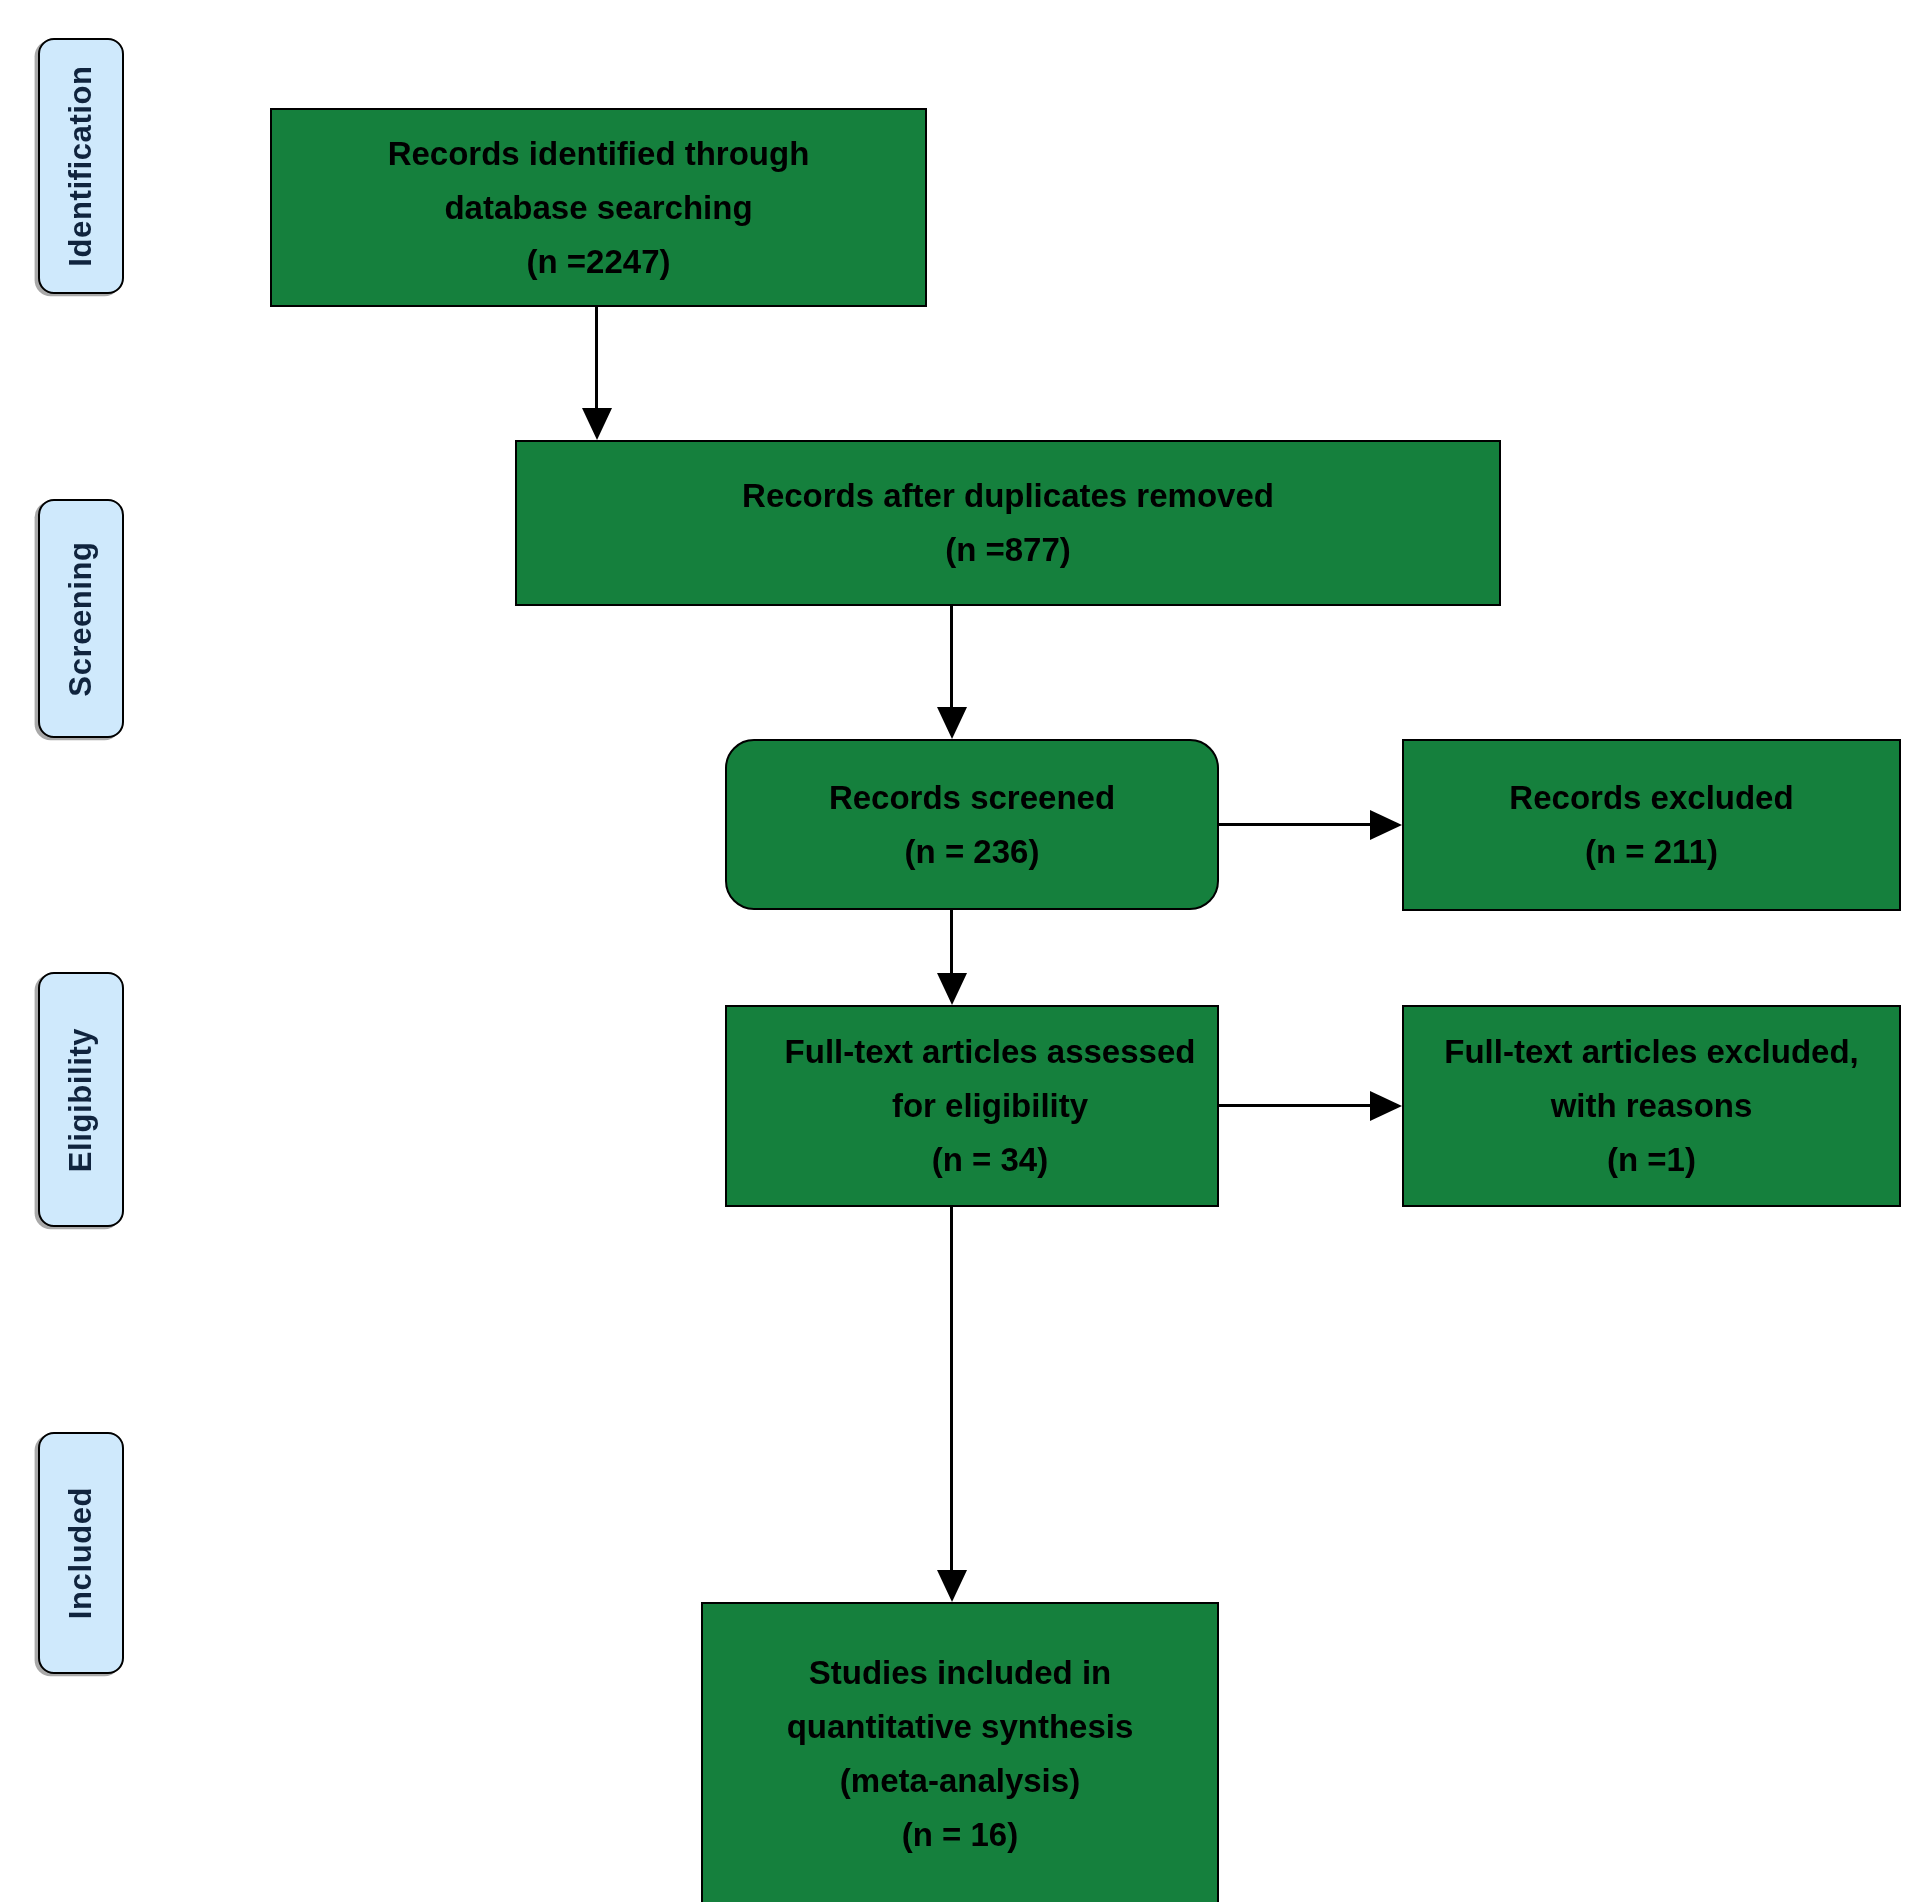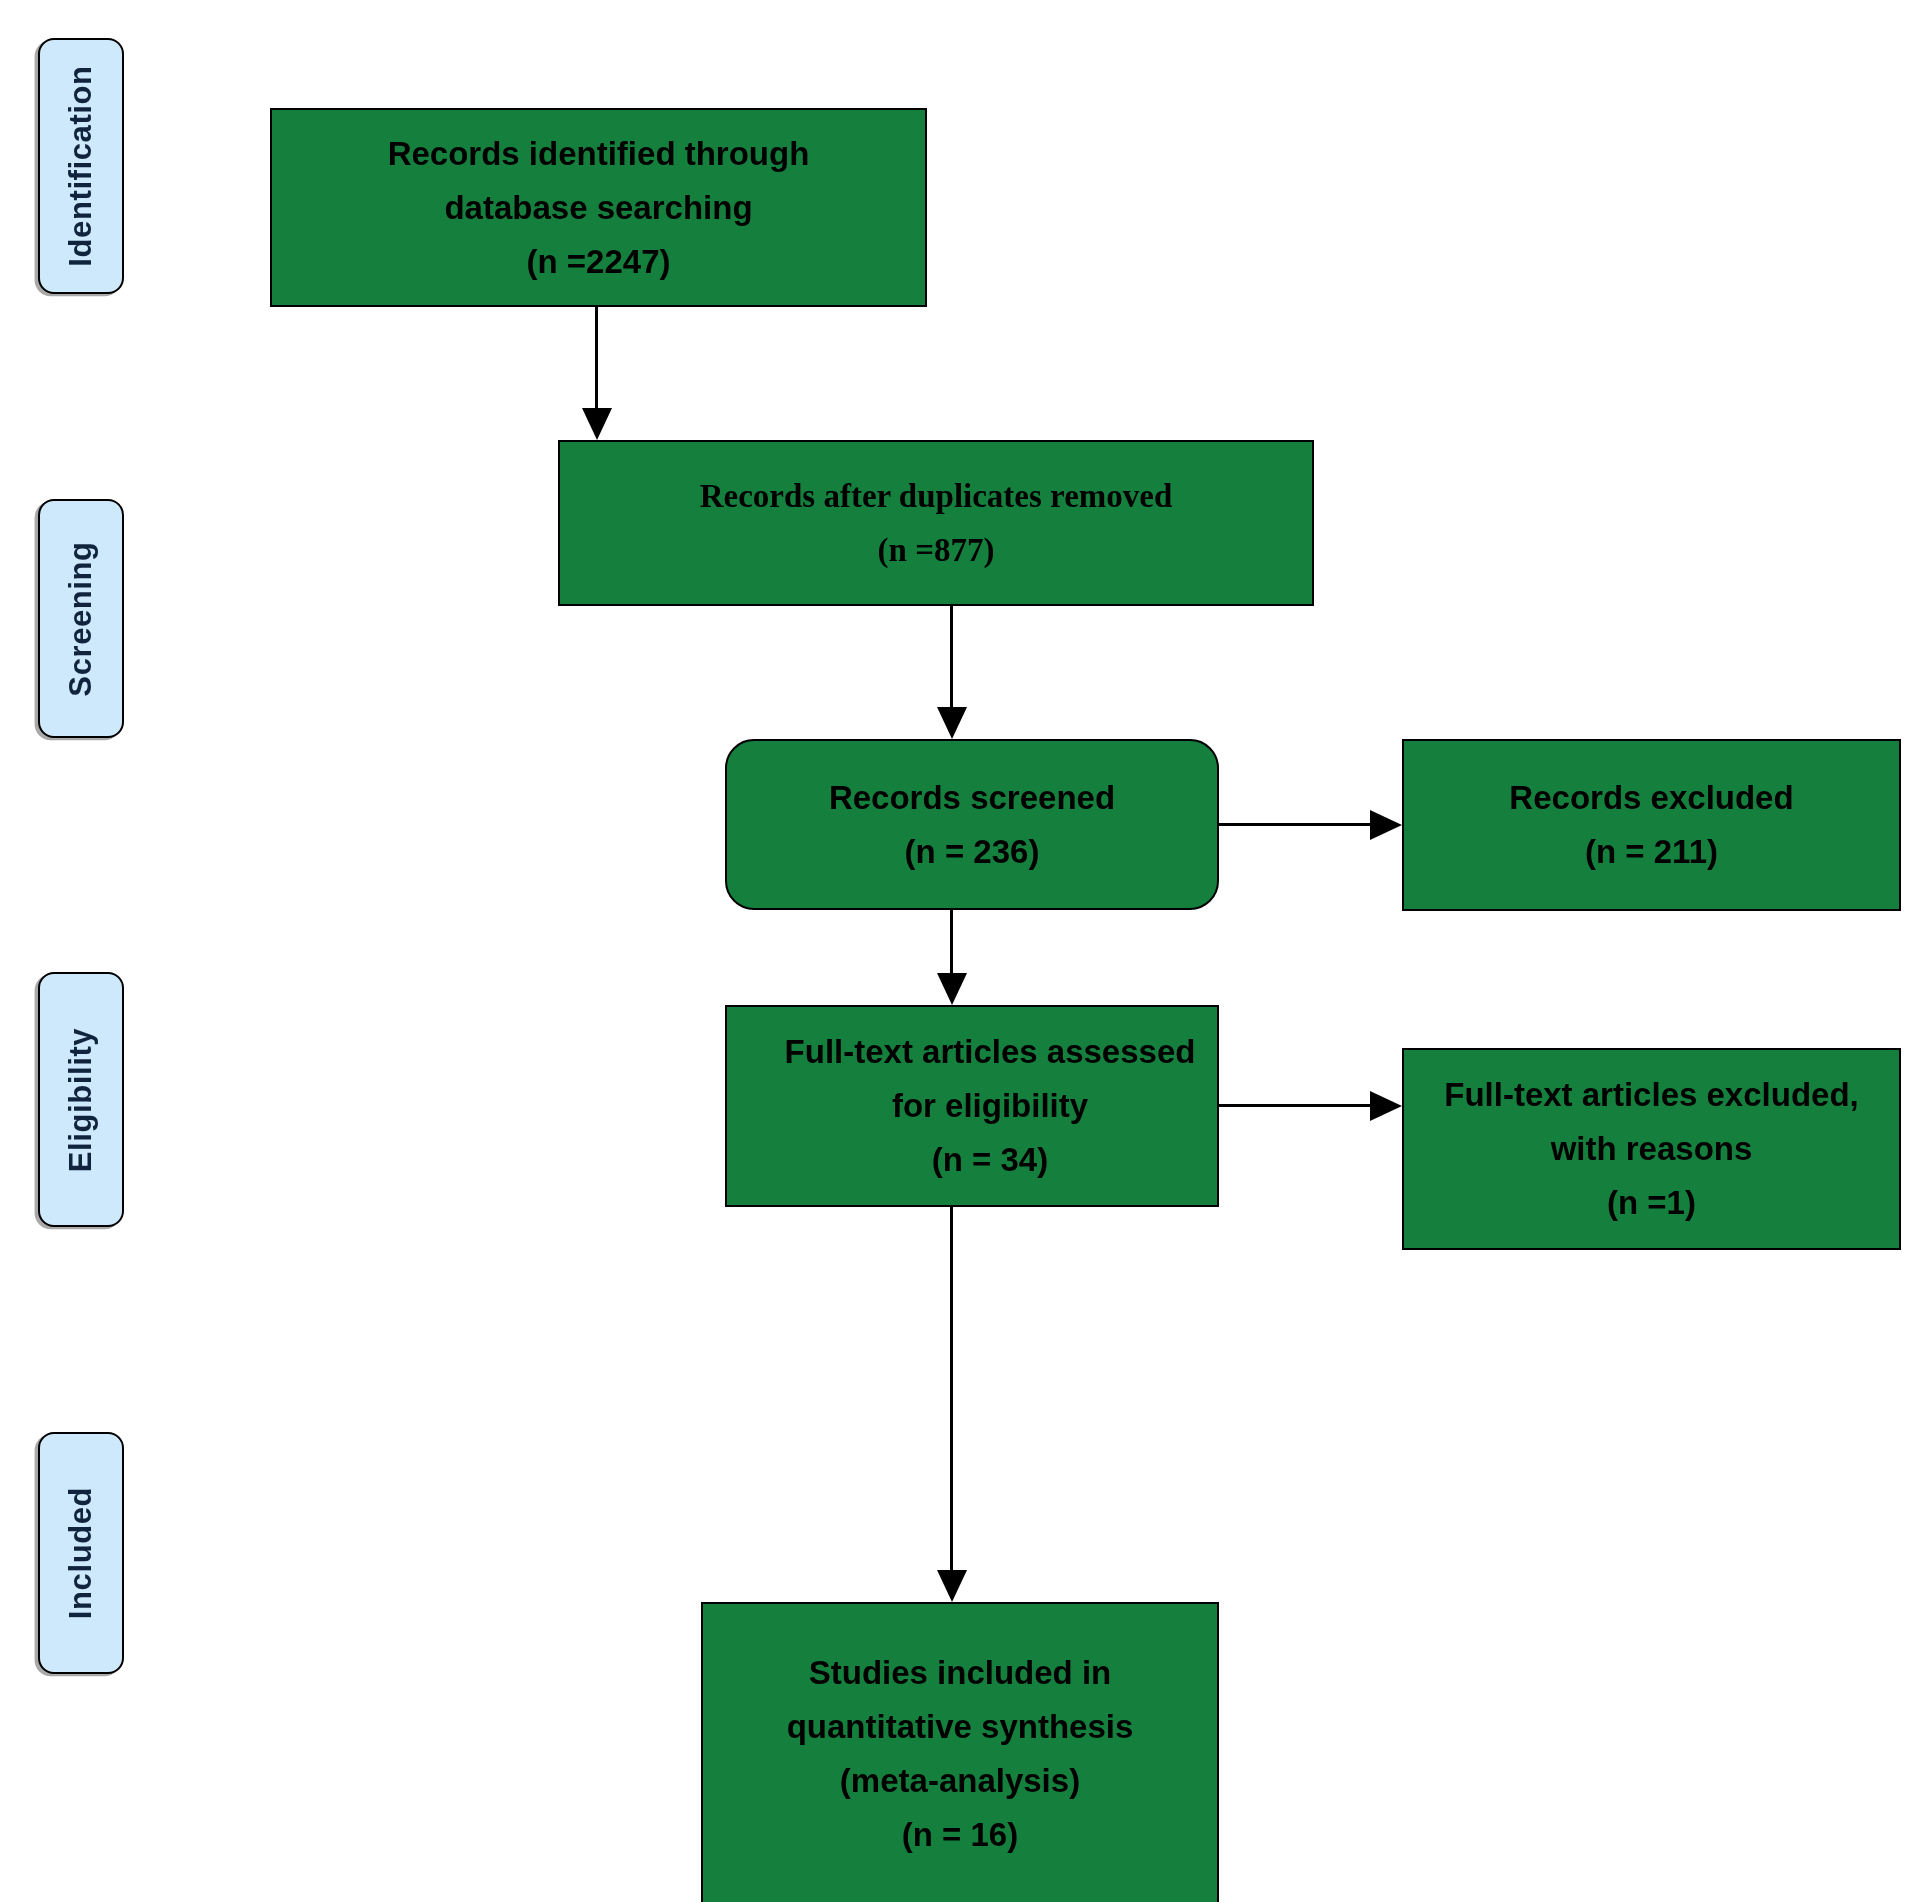--- a/index.html
+++ b/index.html
@@ -103,21 +103,21 @@
 
   <div class="fbox" style="left:270px; top:108px; width:657px; height:199px;">
     <div class="line">Records identified through</div>
     <div class="line">database searching</div>
     <div class="line">(n =2247)</div>
   </div>
 
   <div class="vline" style="left:595px; top:307px; height:104px;"></div>
   <div class="head-down" style="left:582px; top:408px;"></div>
 
-  <div class="fbox" style="left:558px; top:440px; width:756px; height:166px;font-family:Liberation Serif, serif;">
+  <div class="fbox" style="left:515px; top:440px; width:986px; height:166px;">
     <div class="line">Records after duplicates removed</div>
     <div class="line">(n =877)</div>
   </div>
 
   <div class="vline" style="left:950px; top:606px; height:105px;"></div>
   <div class="head-down" style="left:937px; top:707px;"></div>
 
   <div class="fbox" style="left:725px; top:739px; width:494px; height:171px;border-radius:29px;">
     <div class="line">Records screened</div>
     <div class="line">(n = 236)</div>
@@ -136,21 +136,21 @@
 
   <div class="fbox" style="left:725px; top:1005px; width:494px; height:202px;padding-left:36px;">
     <div class="line">Full-text articles assessed</div>
     <div class="line">for eligibility</div>
     <div class="line">(n = 34)</div>
   </div>
 
   <div class="hline" style="left:1219px; top:1104px; width:155px;"></div>
   <div class="head-right" style="left:1370px; top:1091px;"></div>
 
-  <div class="fbox" style="left:1402px; top:1048px; width:499px; height:202px;">
+  <div class="fbox" style="left:1402px; top:1005px; width:499px; height:202px;">
     <div class="line">Full-text articles excluded,</div>
     <div class="line">with reasons</div>
     <div class="line">(n =1)</div>
   </div>
 
   <div class="vline" style="left:950px; top:1207px; height:366px;"></div>
   <div class="head-down" style="left:937px; top:1570px;"></div>
 
   <div class="fbox" style="left:701px; top:1602px; width:518px; height:304px;">
     <div class="line">Studies included in</div>

